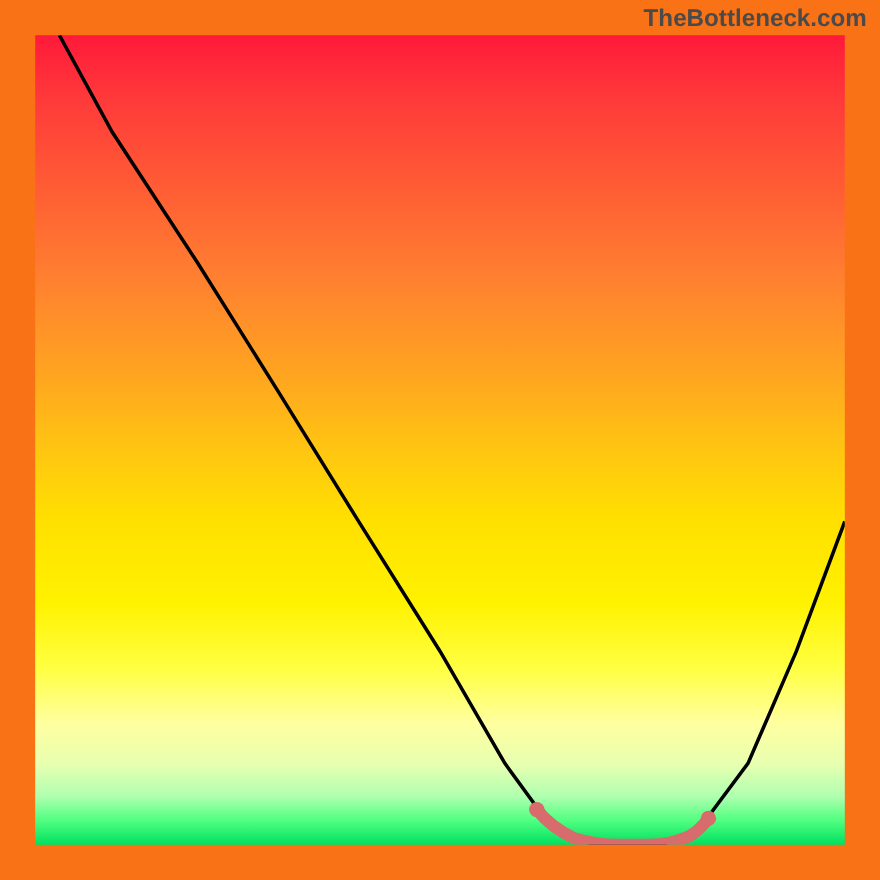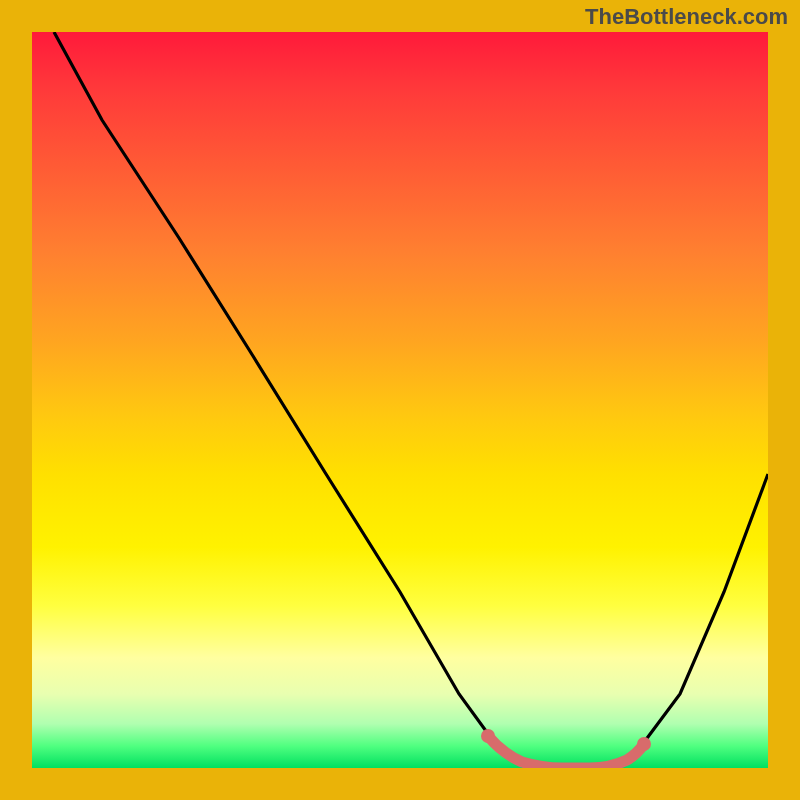--- a/index.html
+++ b/index.html
@@ -8,21 +8,21 @@
     background: #000;
     width: 800px;
     height: 800px;
     position: relative;
     font-family: Arial, sans-serif;
   }
   .container {
     width: 800px;
     height: 800px;
     position: relative;
-    background: #eab308;
+    background: #f97316;
   }
   .watermark {
     position: absolute;
     top: 4px;
     right: 12px;
     color: #4a4a4a;
     font-size: 22px;
     font-weight: bold;
     z-index: 10;
   }

